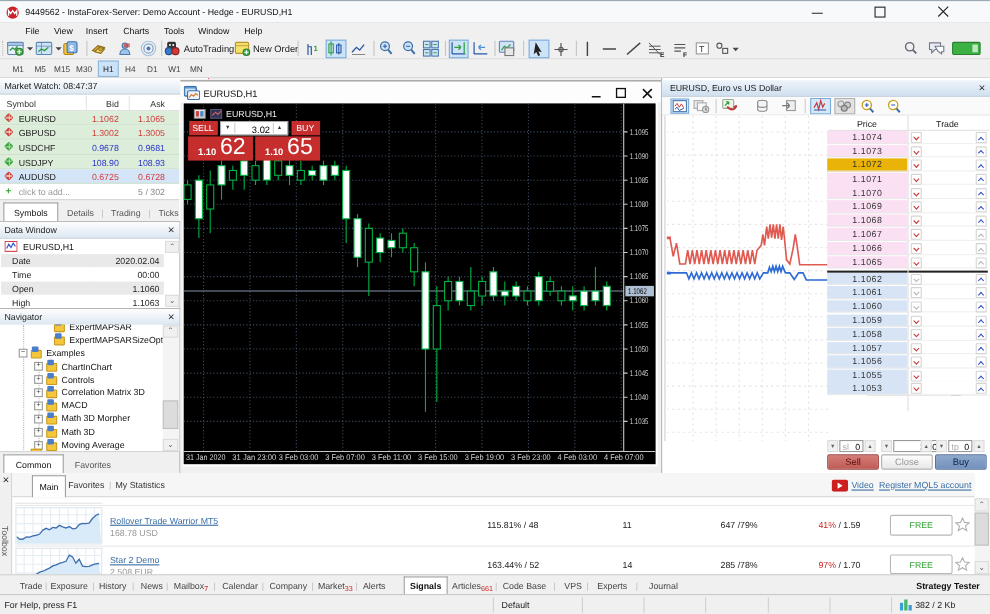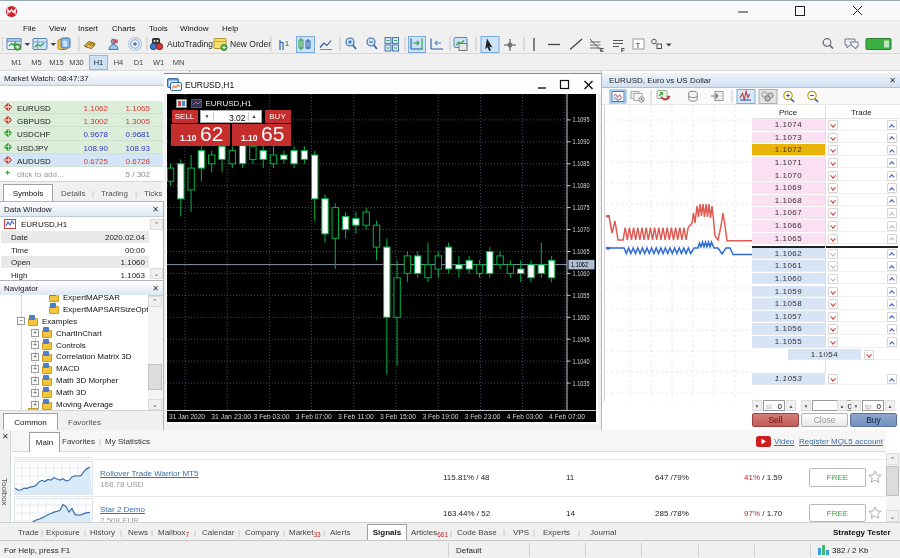--- a/index.html
+++ b/index.html
@@ -22,20 +22,21 @@
 .sep { color:#bbb; }
 .st { position:absolute; font-size:8px; color:#222; }
 </style></head>
 <body>
 
 <div class="abs" style="left:0;top:0;width:900px;height:21px;background:#f7f9fa;border-top:1px solid #9aa8b0;border-bottom:1px solid #e8e8e8">
   <svg width="13" height="13" style="position:absolute;left:5px;top:4px" viewBox="0 0 14 14">
     <circle cx="7" cy="7" r="6" fill="#cc2229"></circle>
     <path d="M3 10V5l2 3 2-3 2 3 2-3v5" stroke="#fff" stroke-width="1.3" fill="none"></path>
   </svg>
+  <span class="abs" style="left:23px;top:6px;font-size:8px;color:#111">9449562 - InstaForex-Server: Demo Account - Hedge - EURUSD,H1</span>
   <svg width="15" height="20" style="position:absolute;left:736px;top:0">
       <line x1="2" y1="11" x2="12" y2="11" stroke="#222" stroke-width="1"></line>
     </svg>
   <svg width="15" height="20" style="position:absolute;left:793px;top:0">
       <rect x="2.5" y="5.5" width="9" height="9" fill="none" stroke="#222" stroke-width="1"></rect>
     </svg>
   <svg width="15" height="20" style="position:absolute;left:850px;top:0">
       <path d="M3 5l9 9M12 5l-9 9" stroke="#222" stroke-width="1"></path>
     </svg>
 </div>
@@ -159,20 +160,27 @@
   <div class="abs" style="left:89px;top:1px;width:19px;height:15px;background:#cce2f6;border:1px solid #8cb8dd"></div>
   <span class="tf" style="left:88px;color:#222">H1</span>
   <span class="tf" style="left:108px">H4</span>
     <span class="tf" style="left:128px">D1</span>
   <span class="tf" style="left:148px">W1</span>
     <span class="tf" style="left:168px">MN</span>
 </div>
 
 <div class="abs" style="left:0;top:71px;width:190px;height:130px;background:#fff;border-right:1px solid #ec4899">
   <div class="hdr">Market Watch: 08:47:37<span class="x">✕</span></div>
+  <div class="abs" style="left:0;top:16px;width:163px;height:14px;border-bottom:1px solid #e0e0e0;font-size:8px;color:#333">
+    <span class="abs" style="left:6px;top:3px">Symbol</span>
+    <span class="abs" style="right:55px;top:3px">Bid</span>
+    <span class="abs" style="right:13px;top:3px">Ask</span>
+    <div class="abs" style="left:78px;top:0;width:1px;height:14px;background:#e4e4e4"></div>
+    <div class="abs" style="left:117px;top:0;width:1px;height:14px;background:#e4e4e4"></div>
+  </div>
 <div class="mw-row" style="top:30px;background:#dcedda;border-bottom:1px solid #cfe0cf">
       <div class="dia" style="background:#c93b2e"></div>
       <div class="abs" style="left:7.5px;top:3px;width:1.5px;height:6px;background:rgba(255,255,255,0.55)"></div>
       <div class="abs" style="left:5px;top:5.3px;width:6px;height:1.5px;background:rgba(255,255,255,0.55)"></div>
       <span class="abs" style="left:17px;top:3px;color:#222">EURUSD</span>
       <span class="abs" style="right:55px;top:3px;color:#d23c3c">1.1062</span>
       <span class="abs" style="right:13px;top:3px;color:#d23c3c">1.1065</span>
     </div>
     <div class="mw-row" style="top:43.2px;background:#dcedda;border-bottom:1px solid #cfe0cf">
       <div class="dia" style="background:#c93b2e"></div>
@@ -758,21 +766,21 @@
 <div style="position:absolute;left:788px;top:348.6px;width:146px;height:12.6px;">
     <div style="position:absolute;left:0;top:0;width:73px;height:11.6px;background:#d7e4f6;border-bottom:1px solid #e8e8e8;text-align:center;font-size:8px;color:#333;line-height:12px;letter-spacing:0.5px">1.1054</div>
     <div style="position:absolute;left:73px;top:0;width:73px;height:11.6px;background:#fff;border-bottom:1px solid #f0f0f0"></div>
     <div class="lbtn" style="left:76px;top:1px">
       <i style="position:absolute;left:2.2px;top:2px;width:3.6px;height:3.6px;border-left:1.6px solid #c43b3b;border-bottom:1.6px solid #c43b3b;transform:rotate(-45deg)"></i>
     </div>
     <div class="lbtn" style="left:135px;top:1px">
       <i style="position:absolute;left:2.2px;top:3.5px;width:3.6px;height:3.6px;border-left:1.6px solid #3c50c8;border-top:1.6px solid #3c50c8;transform:rotate(45deg)"></i>
     </div>
   </div>
-<div style="position:absolute;left:752px;top:373px;width:146px;height:12.6px;font-style:italic;">
+<div style="position:absolute;left:752px;top:347px;width:146px;height:12.6px;">
     <div style="position:absolute;left:0;top:0;width:73px;height:11.6px;background:#d7e4f6;border-bottom:1px solid #e8e8e8;text-align:center;font-size:8px;color:#333;line-height:12px;letter-spacing:0.5px">1.1053</div>
     <div style="position:absolute;left:73px;top:0;width:73px;height:11.6px;background:#fff;border-bottom:1px solid #f0f0f0"></div>
     <div class="lbtn" style="left:76px;top:1px">
       <i style="position:absolute;left:2.2px;top:2px;width:3.6px;height:3.6px;border-left:1.6px solid #c43b3b;border-bottom:1.6px solid #c43b3b;transform:rotate(-45deg)"></i>
     </div>
     <div class="lbtn" style="left:135px;top:1px">
       <i style="position:absolute;left:2.2px;top:3.5px;width:3.6px;height:3.6px;border-left:1.6px solid #3c50c8;border-top:1.6px solid #3c50c8;transform:rotate(45deg)"></i>
     </div>
   </div>
 <div class="abs" style="left:825px;top:105px;width:1px;height:269px;background:#e0e0e0"></div>

